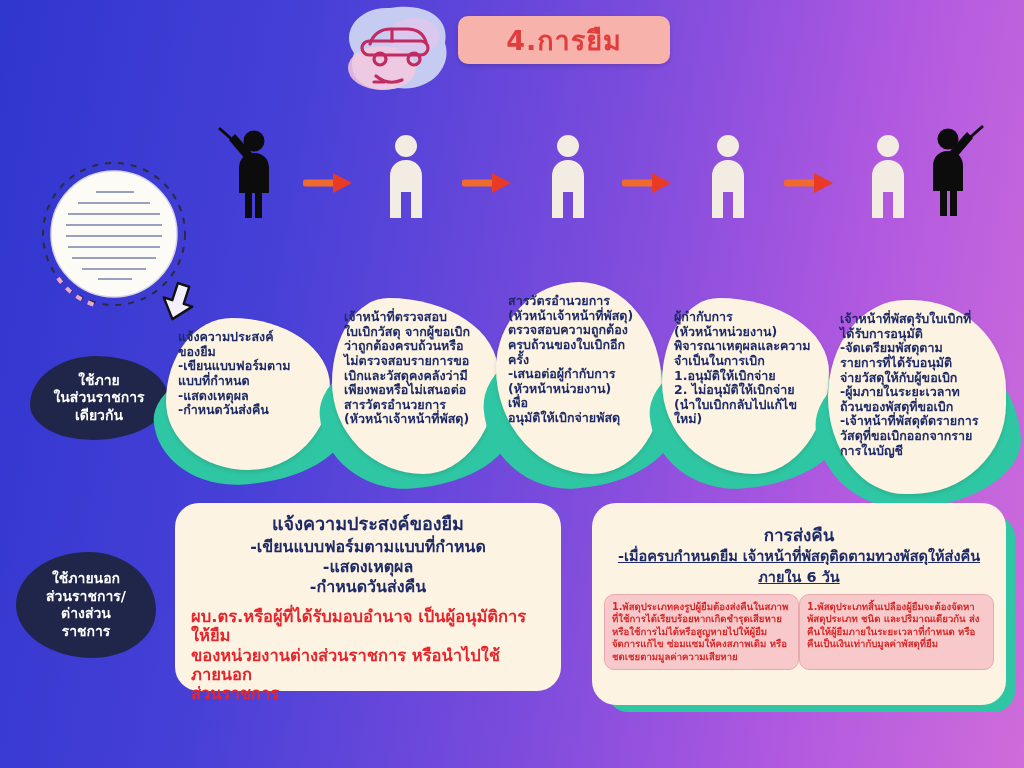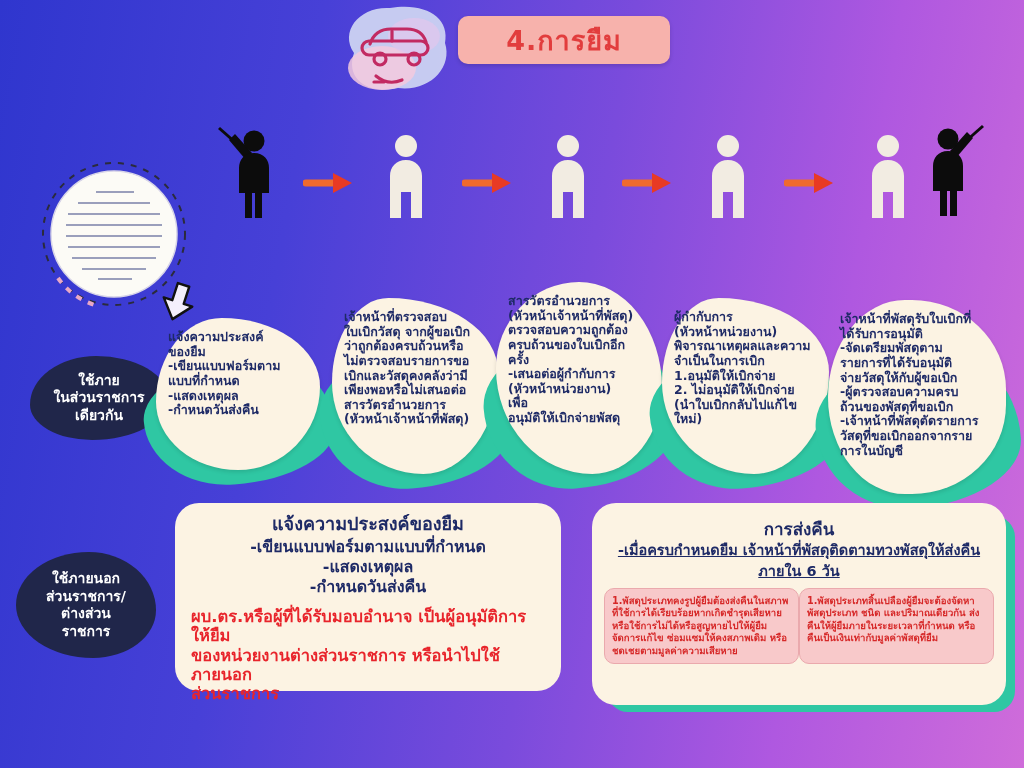--- a/index.html
+++ b/index.html
@@ -50,36 +50,36 @@
   }
   .step .cream{
     position:absolute;inset:0;background:#fcf3e3;
     border-radius:34% 66% 45% 55% / 48% 42% 58% 52%;
     box-shadow:0 2px 4px rgba(0,0,0,.12);
   }
   .step .txt{
     position:relative;color:#1e2a66;font-weight:700;font-size:12.5px;line-height:1.17;
     padding:12px 10px 8px 12px;
   }
-  .step1{left:156px;top:318px;width:164px;height:152px;}
+  .step1{left:166px;top:318px;width:164px;height:152px;}
   .step2{left:332px;top:298px;width:166px;height:176px;}
   .step3{left:496px;top:282px;width:166px;height:192px;}
   .step4{left:662px;top:298px;width:167px;height:176px;}
   .step5{left:828px;top:300px;width:178px;height:194px;}
   .step1 .cream{border-radius:40% 60% 50% 50% / 55% 45% 55% 45%;}
   .step3 .cream{border-radius:50% 50% 42% 58% / 45% 55% 45% 55%;}
   .step5 .cream{border-radius:45% 55% 55% 45% / 52% 48% 48% 52%;}
 
   
   .panel{position:absolute;background:#fcf3e3;box-sizing:border-box;border-radius:24px;}
   .panel.left{
     left:175px;top:503px;width:386px;height:188px;padding:10px 16px;
   }
   .panel.right{
-    left:592px;top:503px;width:414px;height:202px;padding:16px 12px;
+    left:592px;top:503px;width:414px;height:202px;padding:22px 12px;
     box-shadow:12px 10px 0 -3px #2fc7a3;
   }
   .panel .heading{color:#1e2a66;font-weight:800;font-size:18px;text-align:center;line-height:1.2;}
   .panel .body-lines{color:#1e2a66;font-weight:700;font-size:16px;text-align:center;line-height:1.25;margin-top:2px;}
   .panel .red-note{color:#e8242b;font-weight:800;font-size:16.5px;line-height:1.18;margin-top:10px;text-align:left;}
   .panel.right .heading{font-size:17px;}
   .panel.right .body-lines{font-size:14.5px;text-decoration:underline;}
   .notes-row{display:flex;gap:0;margin-top:8px;}
   .note{
     flex:1;background:#f8c9ca;border-radius:10px;padding:6px 7px;
@@ -265,21 +265,21 @@
 ใหม่)</div>
   </div>
   <div class="step step5">
     <div class="teal"></div>
     <div class="cream"></div>
     <div class="txt pre">เจ้าหน้าที่พัสดุรับใบเบิกที่
 ได้รับการอนุมัติ
 -จัดเตรียมพัสดุตาม
 รายการที่ได้รับอนุมัติ
 จ่ายวัสดุให้กับผู้ขอเบิก
--ผู้ตรวจสอบความครบ
+-ผู้มภายในระยะเวลาท
 ถ้วนของพัสดุที่ขอเบิก
 -เจ้าหน้าที่พัสดุตัดรายการ
 วัสดุที่ขอเบิกออกจากราย
 การในบัญชี</div>
   </div>
 
   <div class="panel left">
     <div class="heading">แจ้งความประสงค์ของยืม</div>
     <div class="body-lines pre">-เขียนแบบฟอร์มตามแบบที่กำหนด
 -แสดงเหตุผล

